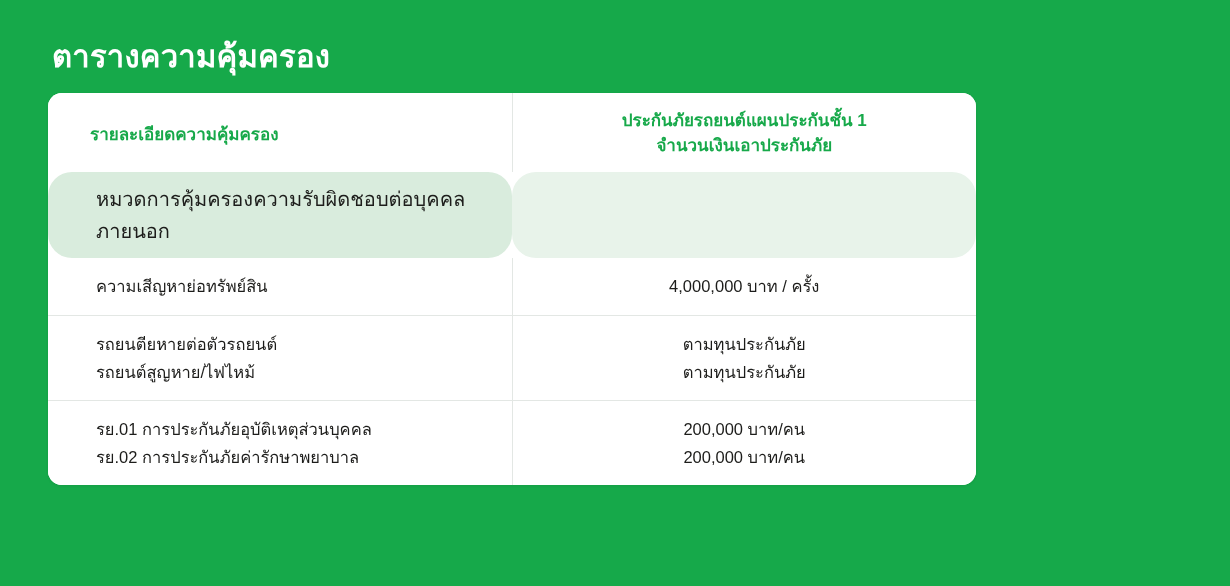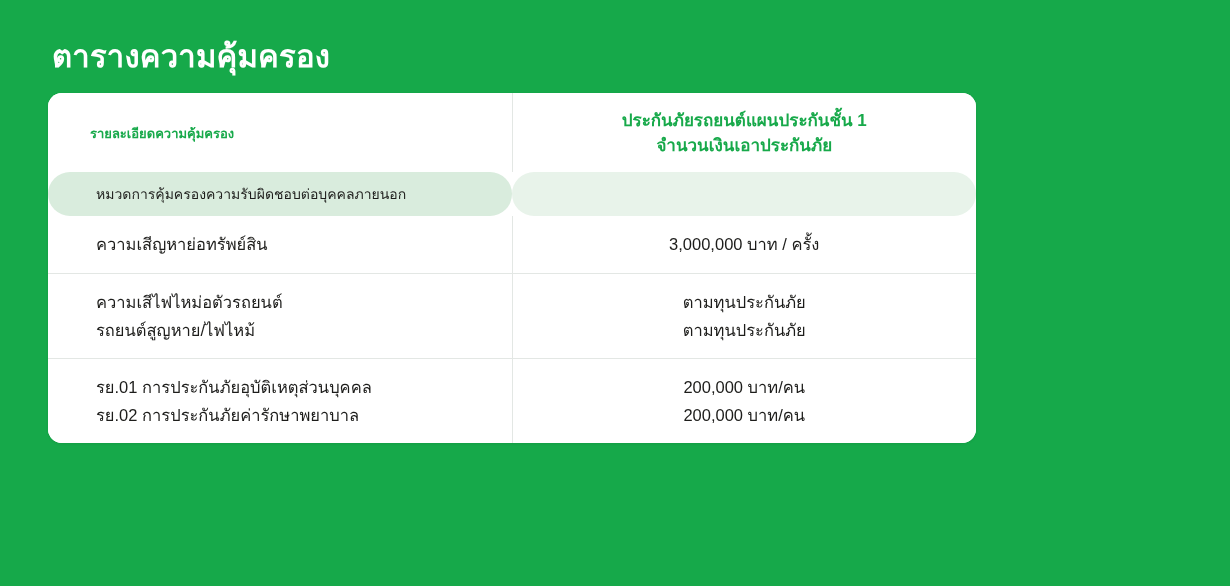--- a/index.html
+++ b/index.html
@@ -43,38 +43,38 @@
   table.coverage col.c1 { width: 50%; }
   table.coverage col.c2 { width: 50%; }
 
   .head-row td {
     background: #ffffff;
     padding: 16px 0 14px 0;
     vertical-align: middle;
   }
   .head-left {
     color: #17a94a;
-    font-size: 13px;
+    font-size: 17px;
     font-weight: bold;
     padding-left: 42px !important;
     text-align: left;
   }
   .head-right {
     color: #17a94a;
     font-size: 17px;
     font-weight: bold;
     text-align: center;
     line-height: 1.45;
   }
   .head-right .l2 { display: block; }
 
   .section-row td {
     background: #d9ecdd;
     color: #1d1d1b;
-    font-size: 14px;
+    font-size: 20px;
     padding: 11px 0 11px 0;
     vertical-align: middle;
     border-radius: 24px;
   }
   .section-row .sec-label {
     padding-left: 48px !important;
     text-align: left;
   }
   .section-row .sec-blank {
     background: #e8f3ea;
@@ -130,28 +130,28 @@
           <td class="sec-label">หมวดการคุ้มครองความรับผิดชอบต่อบุคคลภายนอก</td>
           <td class="sec-blank"></td>
         </tr>
 
 
         <tr class="item-row">
           <td class="item-label divider-left">
             <span class="line">ความเสีญหาย่อทรัพย์สิน</span>
           </td>
           <td class="item-value">
-            <span class="line">3,000,000 บาท / ครั้ง</span>
+            <span class="line">4,000,000 บาท / ครั้ง</span>
           </td>
         </tr>
 
 
         <tr class="item-row">
           <td class="item-label divider-left">
-            <span class="line">ความเสีไฟไหม่อตัวรถยนต์</span>
+            <span class="line">รถยนตียหายต่อตัวรถยนต์</span>
             <span class="line">รถยนต์สูญหาย/ไฟไหม้</span>
           </td>
           <td class="item-value">
             <span class="line">ตามทุนประกันภัย</span>
             <span class="line">ตามทุนประกันภัย</span>
           </td>
         </tr>
 
 
         <tr class="item-row nb">

